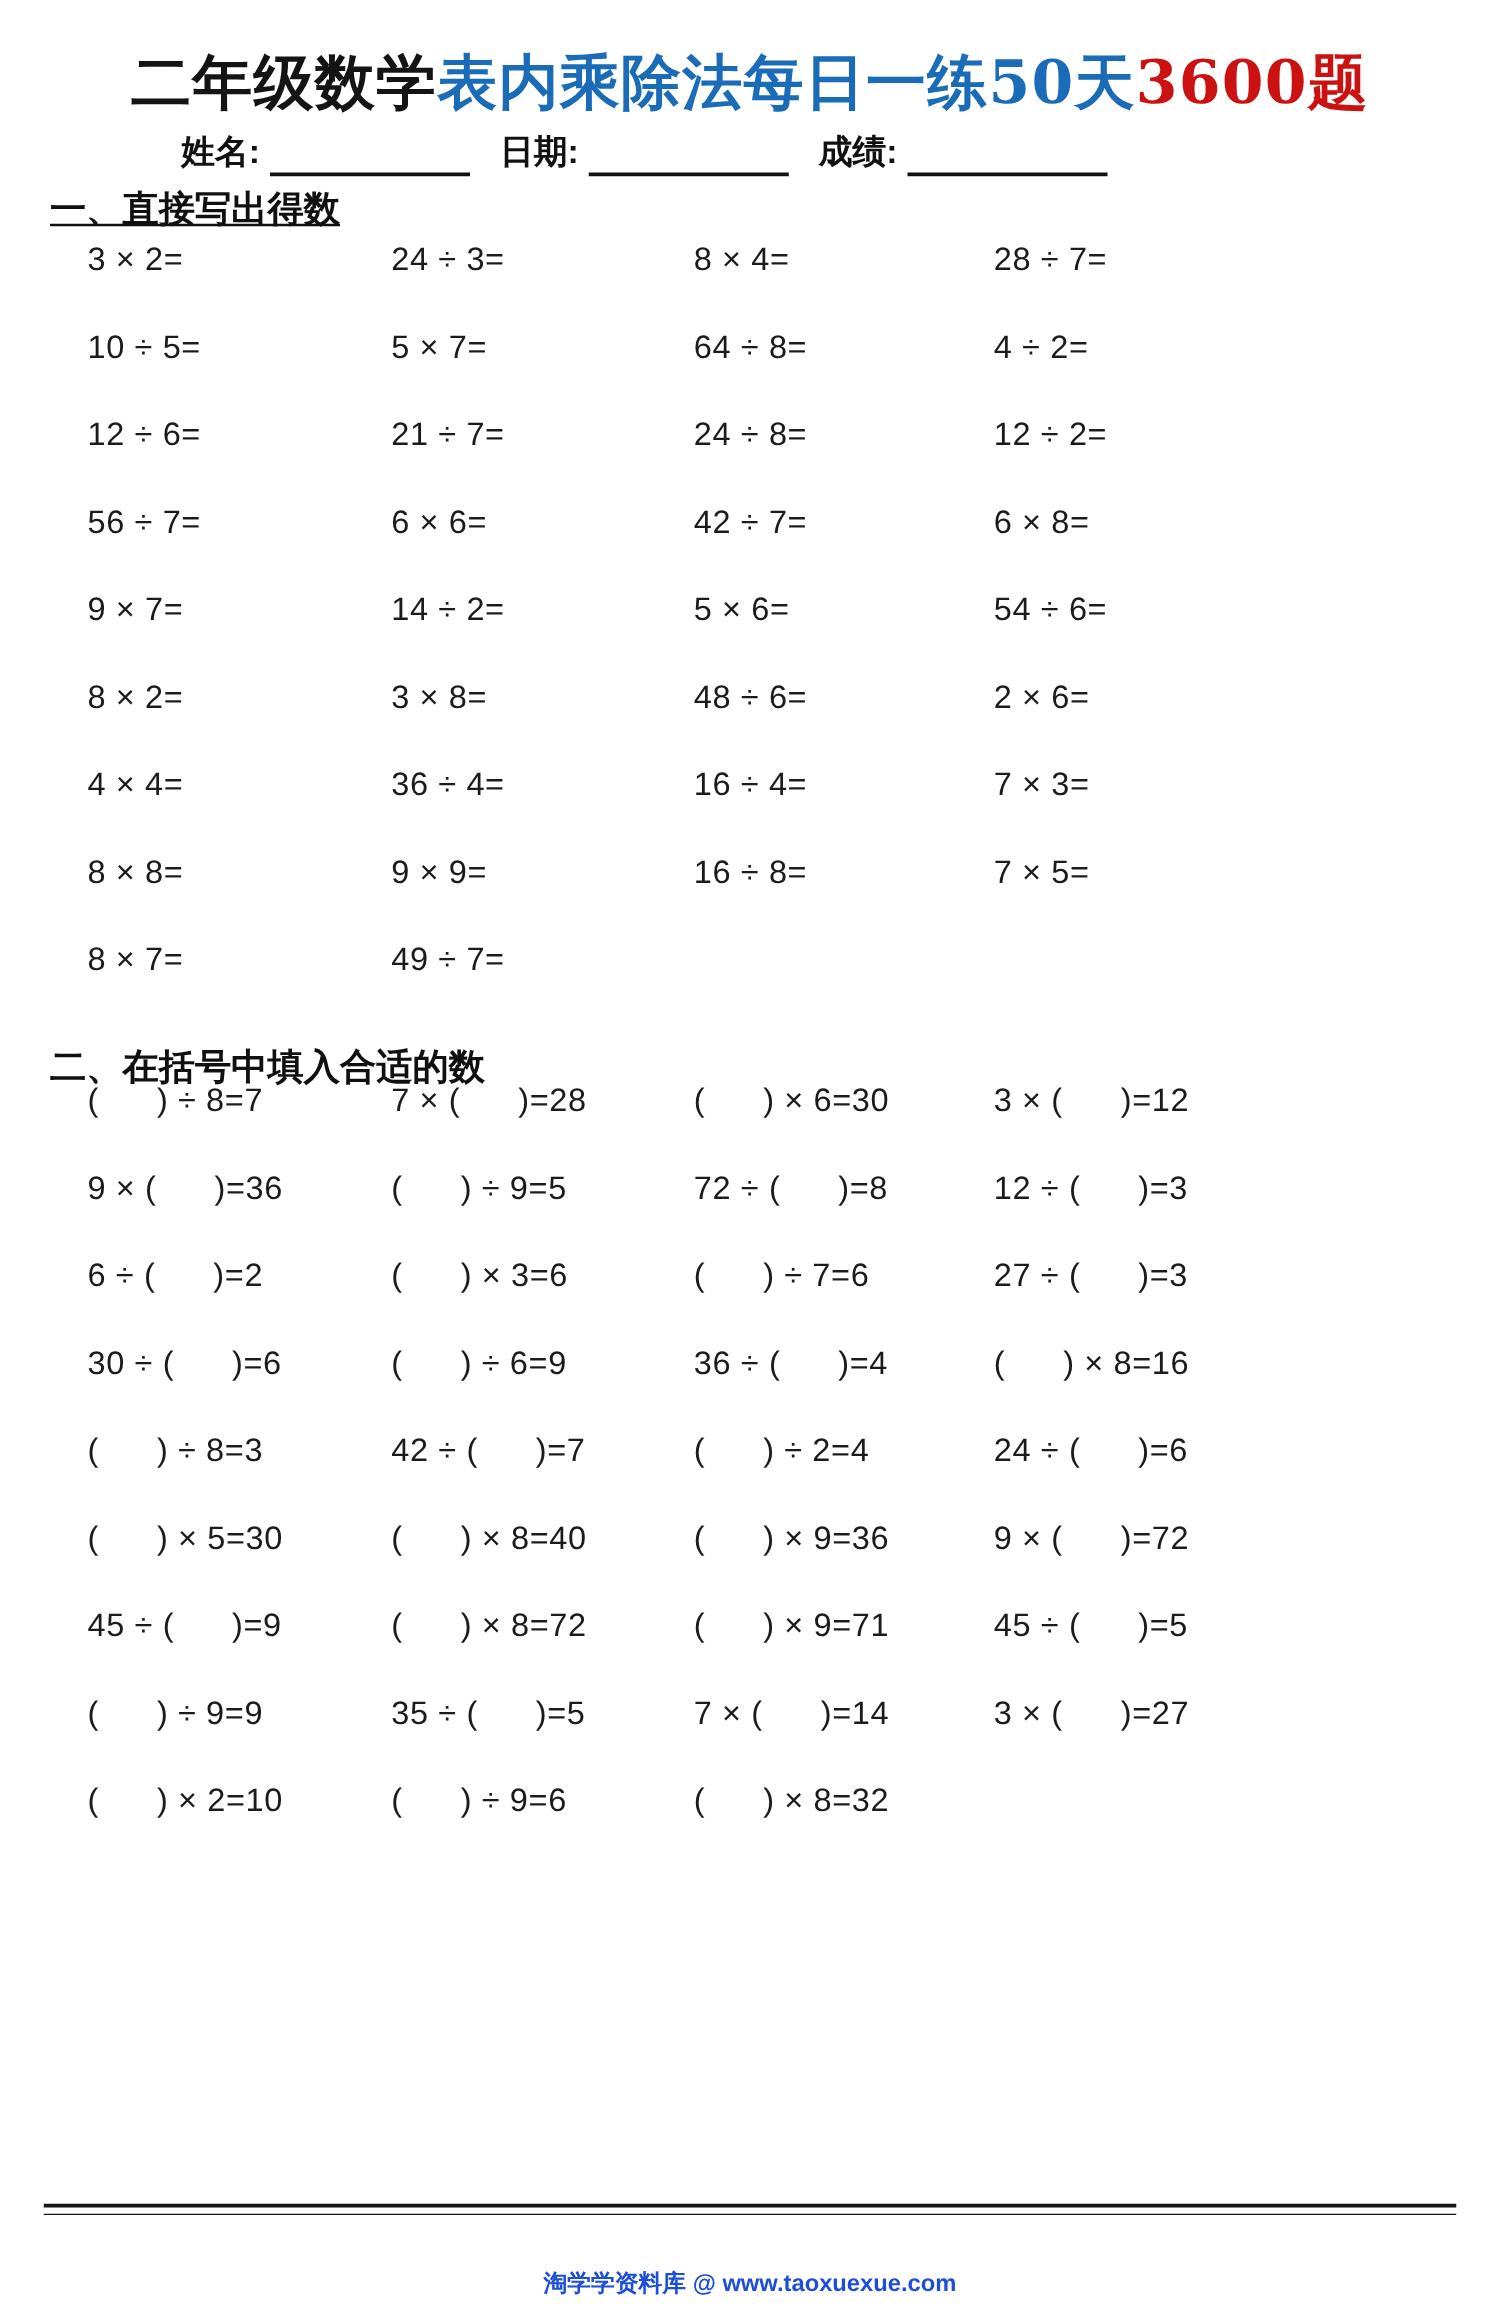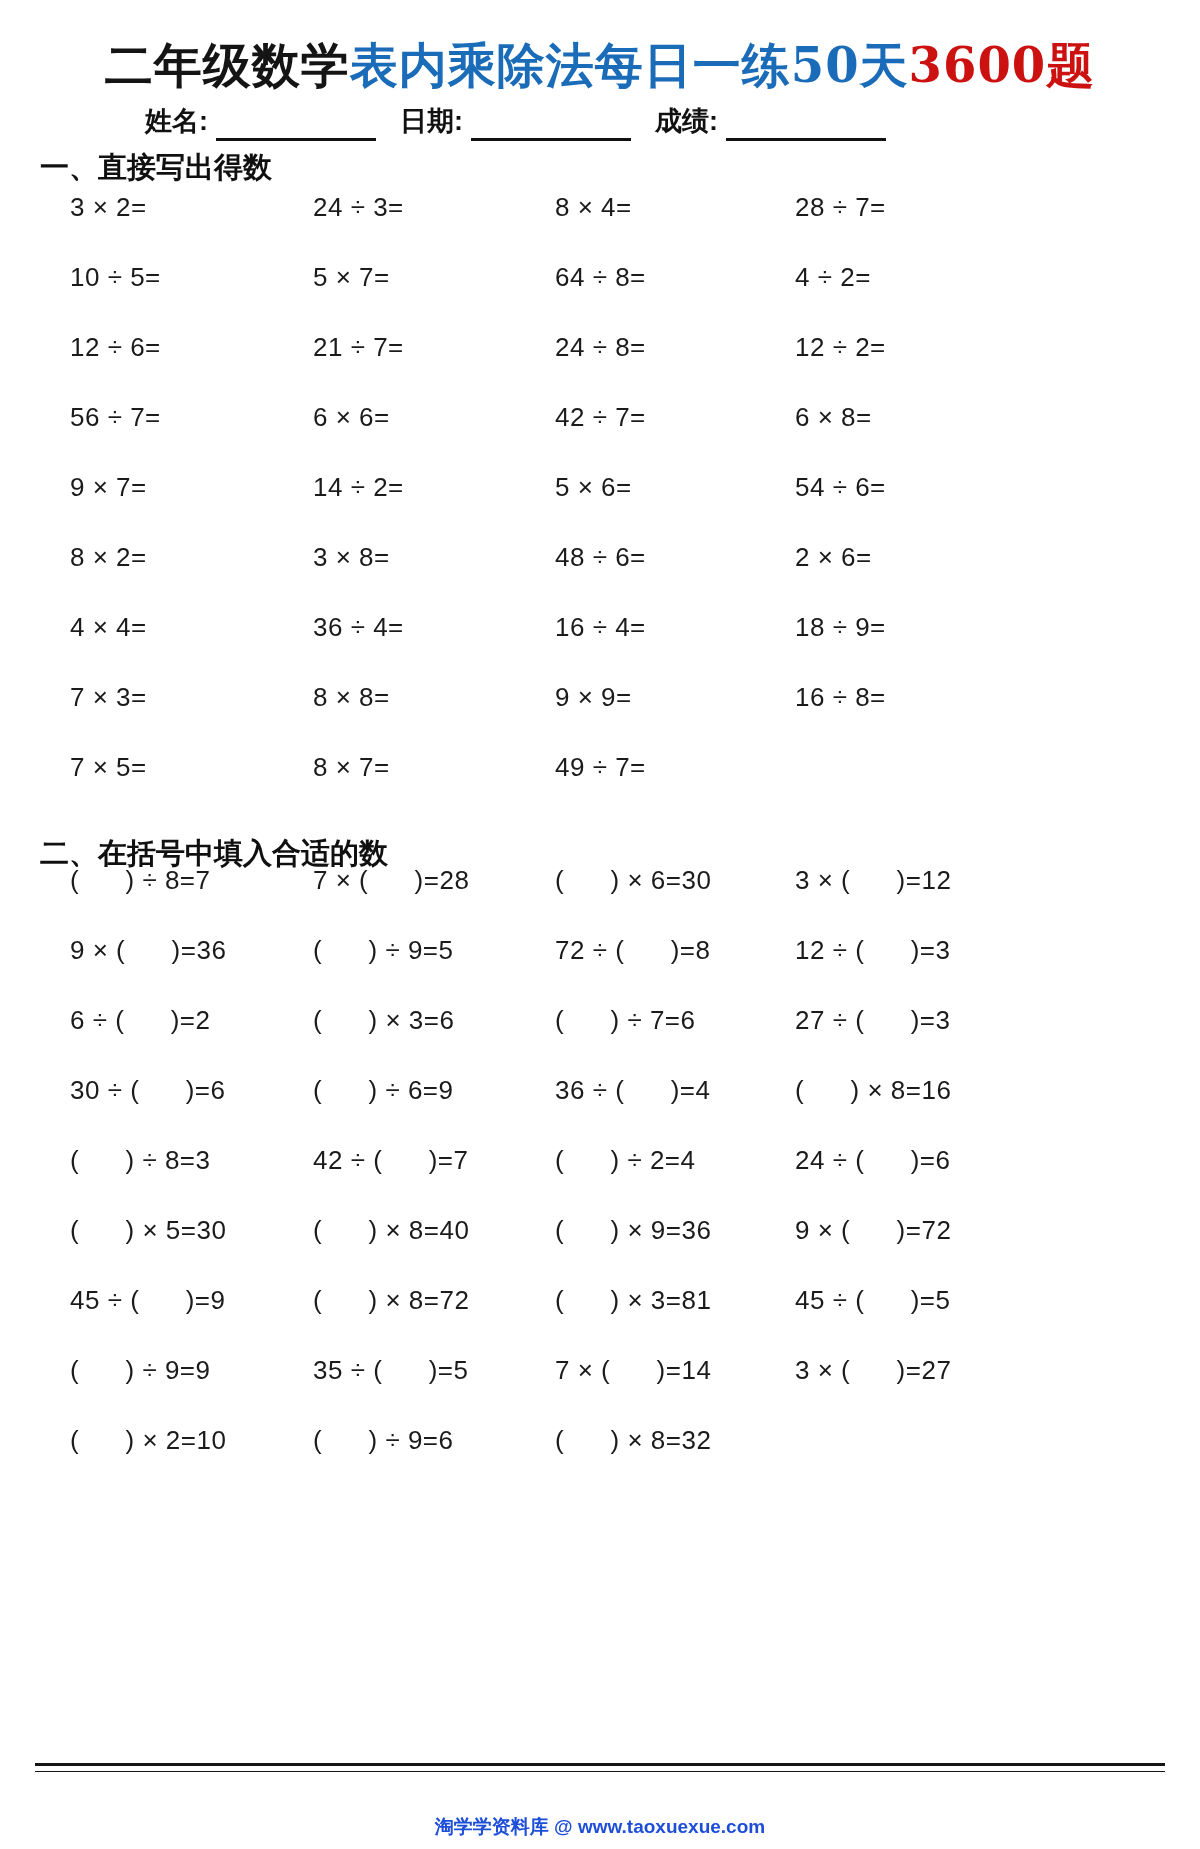--- a/index.html
+++ b/index.html
@@ -26,21 +26,21 @@
     display:inline-block; width:160px; height:30px;
     border-bottom:3px solid #111; margin-left:8px; margin-right:24px;
     transform:translateY(4px);
   }
   .blank.last { margin-right:0; }
   
   .sec-heading {
     position:absolute; left:40px; font-size:29px; font-weight:bold; color:#101010;
     white-space:nowrap;
   }
-  #sec1-heading { top:148px; }
+  #sec1-heading { top:148px;text-decoration:underline; }
   #sec2-heading { top:834px; }
   
   .grid {
     position:absolute; left:70px; width:1062px; display:grid;
     grid-template-columns:243px 242px 240px 1fr; grid-auto-rows:70px;
     align-items:center;
   }
   #grid1 { top:172px; }
   #grid2 { top:845px; }
   .problem { font-size:26px; color:#1b1b1b; white-space:pre; letter-spacing:0.5px; }
@@ -99,21 +99,20 @@
       <div class="problem">14 ÷ 2=</div>
       <div class="problem">5 × 6=</div>
       <div class="problem">54 ÷ 6=</div>
       <div class="problem">8 × 2=</div>
       <div class="problem">3 × 8=</div>
       <div class="problem">48 ÷ 6=</div>
       <div class="problem">2 × 6=</div>
       <div class="problem">4 × 4=</div>
       <div class="problem">36 ÷ 4=</div>
       <div class="problem">16 ÷ 4=</div>
-      <div class="problem">18 ÷ 9=</div>
       <div class="problem">7 × 3=</div>
       <div class="problem">8 × 8=</div>
       <div class="problem">9 × 9=</div>
       <div class="problem">16 ÷ 8=</div>
       <div class="problem">7 × 5=</div>
       <div class="problem">8 × 7=</div>
       <div class="problem">49 ÷ 7=</div>
     </div>
 
   <div class="sec-heading" id="sec2-heading">二、在括号中填入合适的数</div>
@@ -138,21 +137,21 @@
       <div class="problem">(      ) ÷ 8=3</div>
       <div class="problem">42 ÷ (      )=7</div>
       <div class="problem">(      ) ÷ 2=4</div>
       <div class="problem">24 ÷ (      )=6</div>
       <div class="problem">(      ) × 5=30</div>
       <div class="problem">(      ) × 8=40</div>
       <div class="problem">(      ) × 9=36</div>
       <div class="problem">9 × (      )=72</div>
       <div class="problem">45 ÷ (      )=9</div>
       <div class="problem">(      ) × 8=72</div>
-      <div class="problem">(      ) × 3=81</div>
+      <div class="problem">(      ) × 9=71</div>
       <div class="problem">45 ÷ (      )=5</div>
       <div class="problem">(      ) ÷ 9=9</div>
       <div class="problem">35 ÷ (      )=5</div>
       <div class="problem">7 × (      )=14</div>
       <div class="problem">3 × (      )=27</div>
       <div class="problem">(      ) × 2=10</div>
       <div class="problem">(      ) ÷ 9=6</div>
       <div class="problem">(      ) × 8=32</div>
     </div>
 

